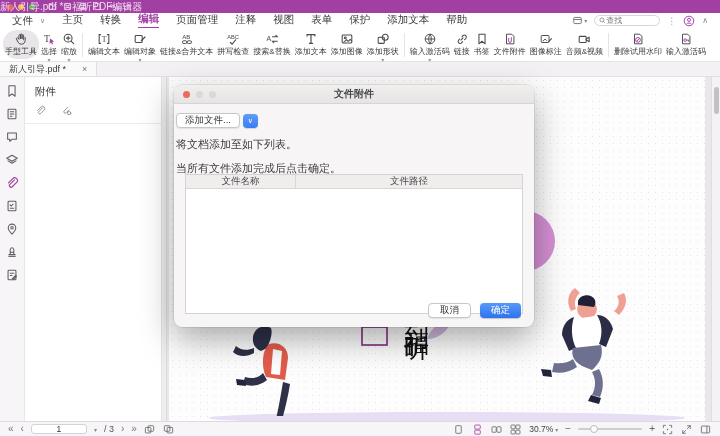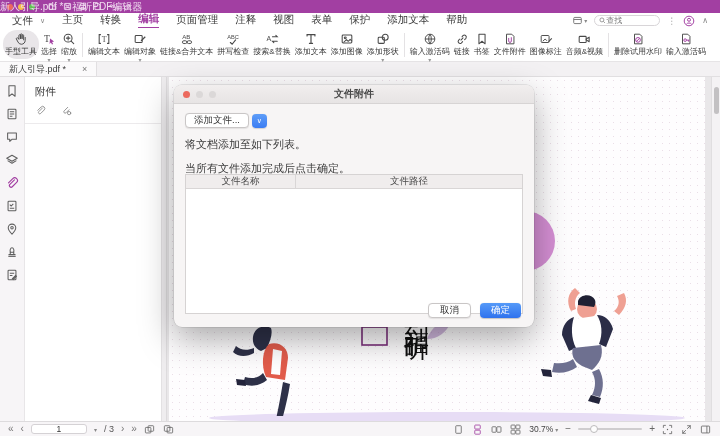--- a/index.html
+++ b/index.html
@@ -70,21 +70,21 @@
   .scrollbar { position:absolute; right:0; top:0; bottom:0; width:9px; background:#F4F2F4; border-left:1px solid #E0DEE0; }
   .scroll-thumb { position:absolute; top:10px; left:1.5px; width:5px; height:27px; border-radius:3px; background:#C3C1C3; }
 
   
   .dialog { position:absolute; left:174px; top:85px; width:360px; height:242px; background:#F7F5F5; border-radius:8px;
             box-shadow:0 12px 34px rgba(0,0,0,.34), 0 0 0 0.5px rgba(0,0,0,.15); z-index:50; overflow:hidden; }
   .dlg-titlebar { height:19px; background:linear-gradient(#F1EEEE,#E7E4E4); border-bottom:1px solid #D7D4D4; display:flex; align-items:center; padding:0 9px; position:relative; }
   .dlg-tl { width:7px; height:7px; border-radius:50%; margin-right:6px; }
   .dlg-tl.red { background:#EC6A5E; } .dlg-tl.dim { background:#DBD8D8; }
   .dlg-title { position:absolute; left:0; right:0; text-align:center; font-size:10px; font-weight:bold; color:#4a4a4a; pointer-events:none; }
-  .dlg-body { position:relative; height:223px; padding:9px 11px;border-radius:30px; }
+  .dlg-body { position:relative; height:223px; padding:9px 2px;border-radius:30px; }
   .addrow { display:flex; align-items:center; gap:3px; }
   .btn-addfile { height:15px; padding:0 8px; font-size:9.5px; color:#333; background:#fff; border:1px solid #C9C6C6; border-radius:4px; box-shadow:0 .5px 1px rgba(0,0,0,.08); display:flex; align-items:center; font-family:inherit; }
   .btn-addfile-dd { width:15px; height:14px; border:none; border-radius:4px; background:linear-gradient(#5E9DF8,#3B7DF3); color:#fff; font-size:7px; display:flex; align-items:center; justify-content:center; box-shadow:0 .5px 1px rgba(0,0,0,.15); }
   .hint { font-size:11px; color:#3c3c3c; margin-top:9px; }
   .hint + .hint { }
   .dtable { position:absolute; left:11px; right:11px; top:70px; height:140px; border:1px solid #D6D3D3; background:#fff; font-size:9.5px; }
   .dtable-head { display:flex; height:14px; background:#F0EDED; border-bottom:1px solid #D9D6D6; color:#4a4a4a; }
   .dtable-head .c1 { width:110px; border-right:1px solid #D9D6D6; display:flex; align-items:center; justify-content:center; }
   .dtable-head .c2 { flex:1; display:flex; align-items:center; justify-content:center; }
   .dtable-row { display:flex; height:17px; align-items:center; color:#222; }

